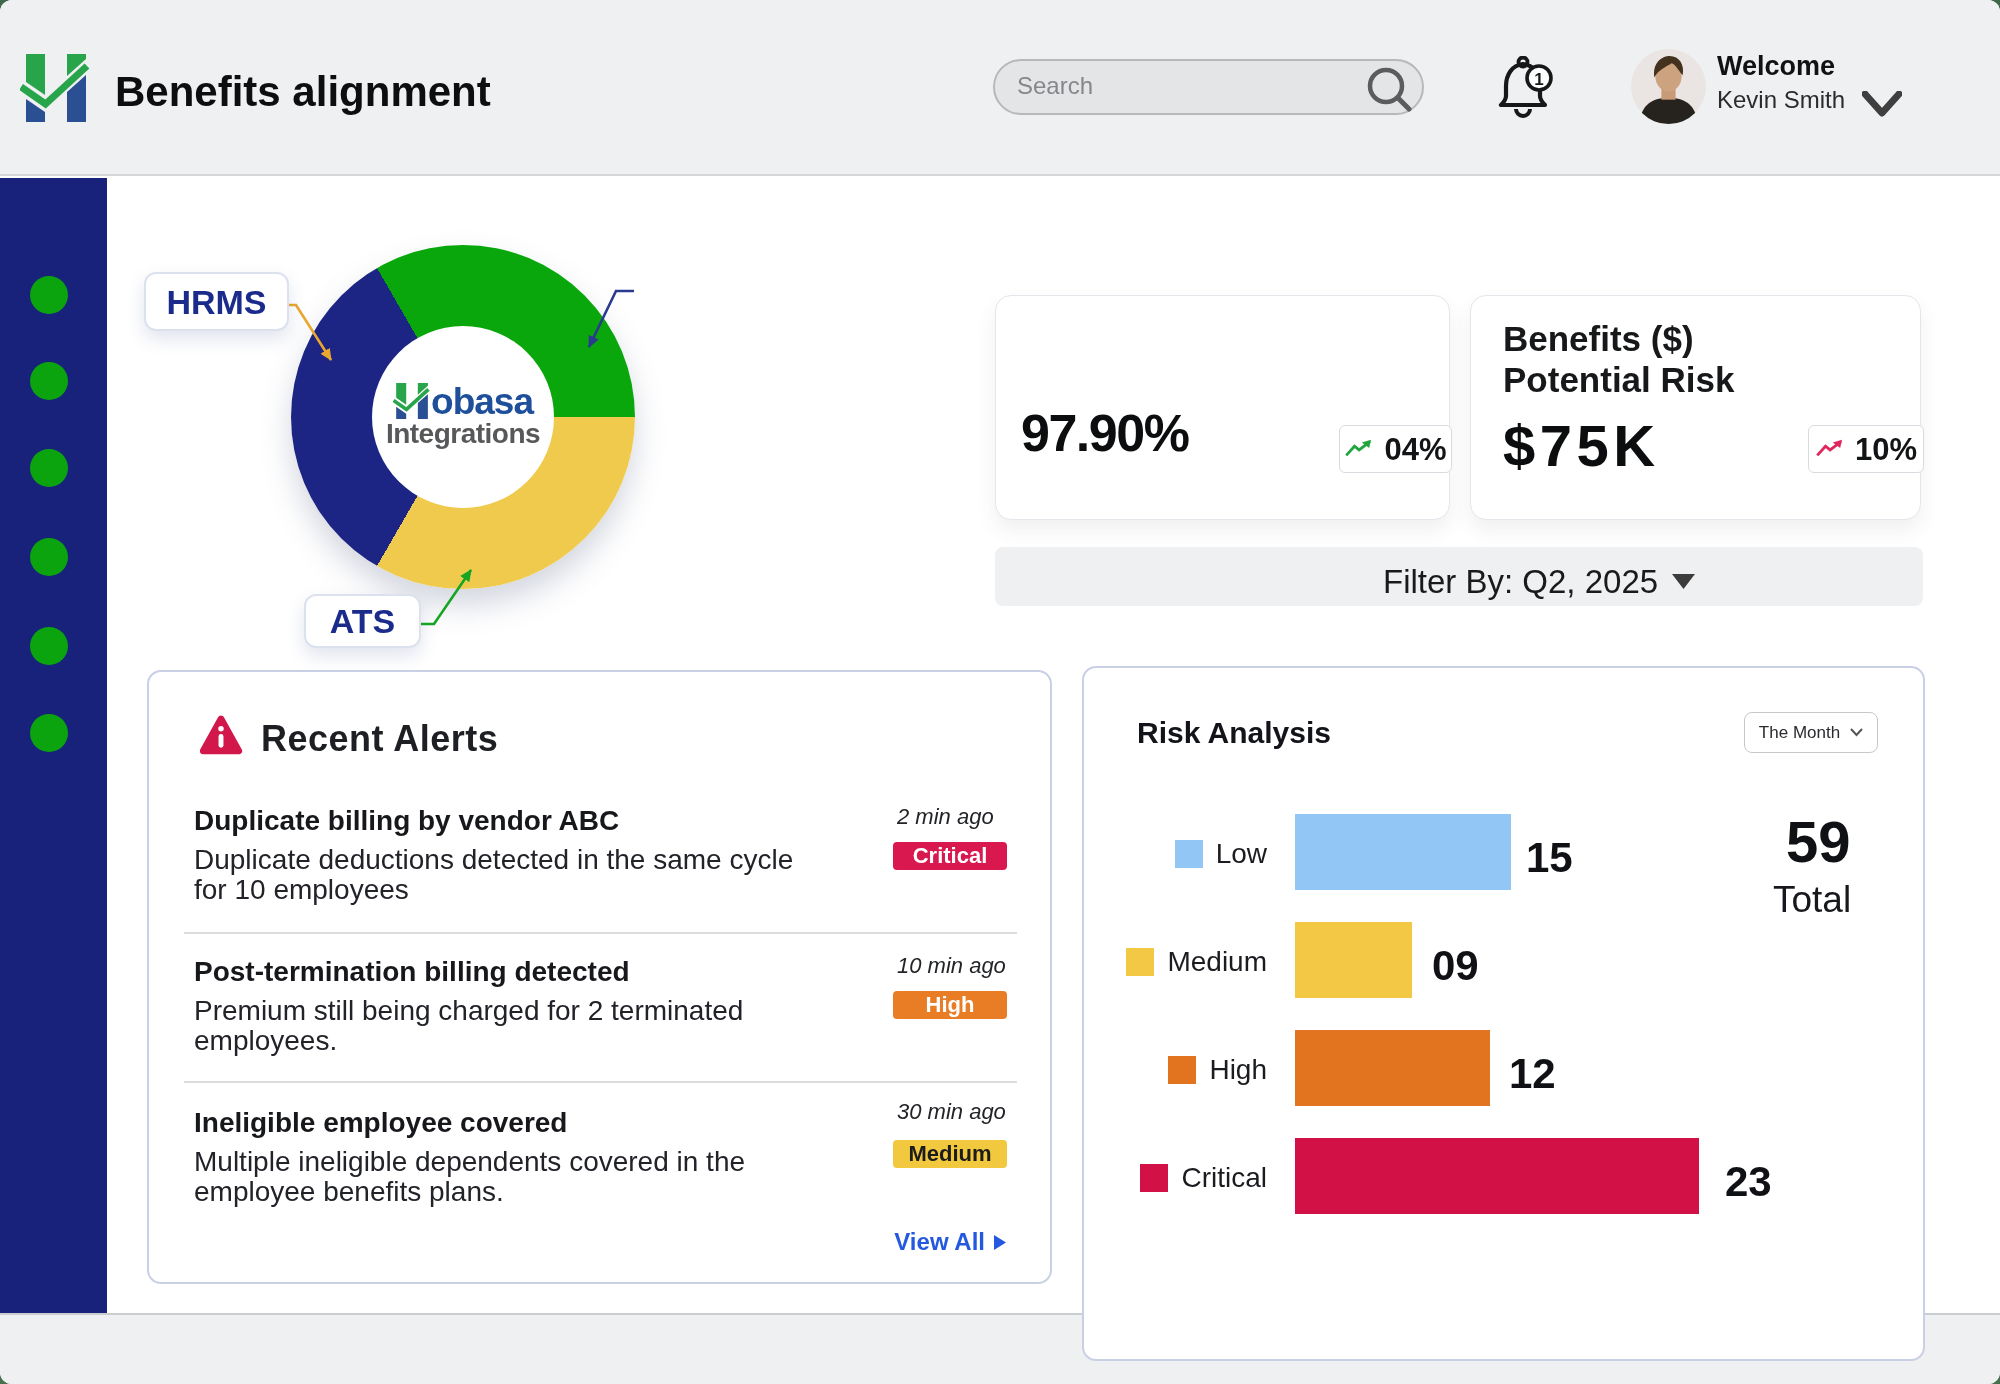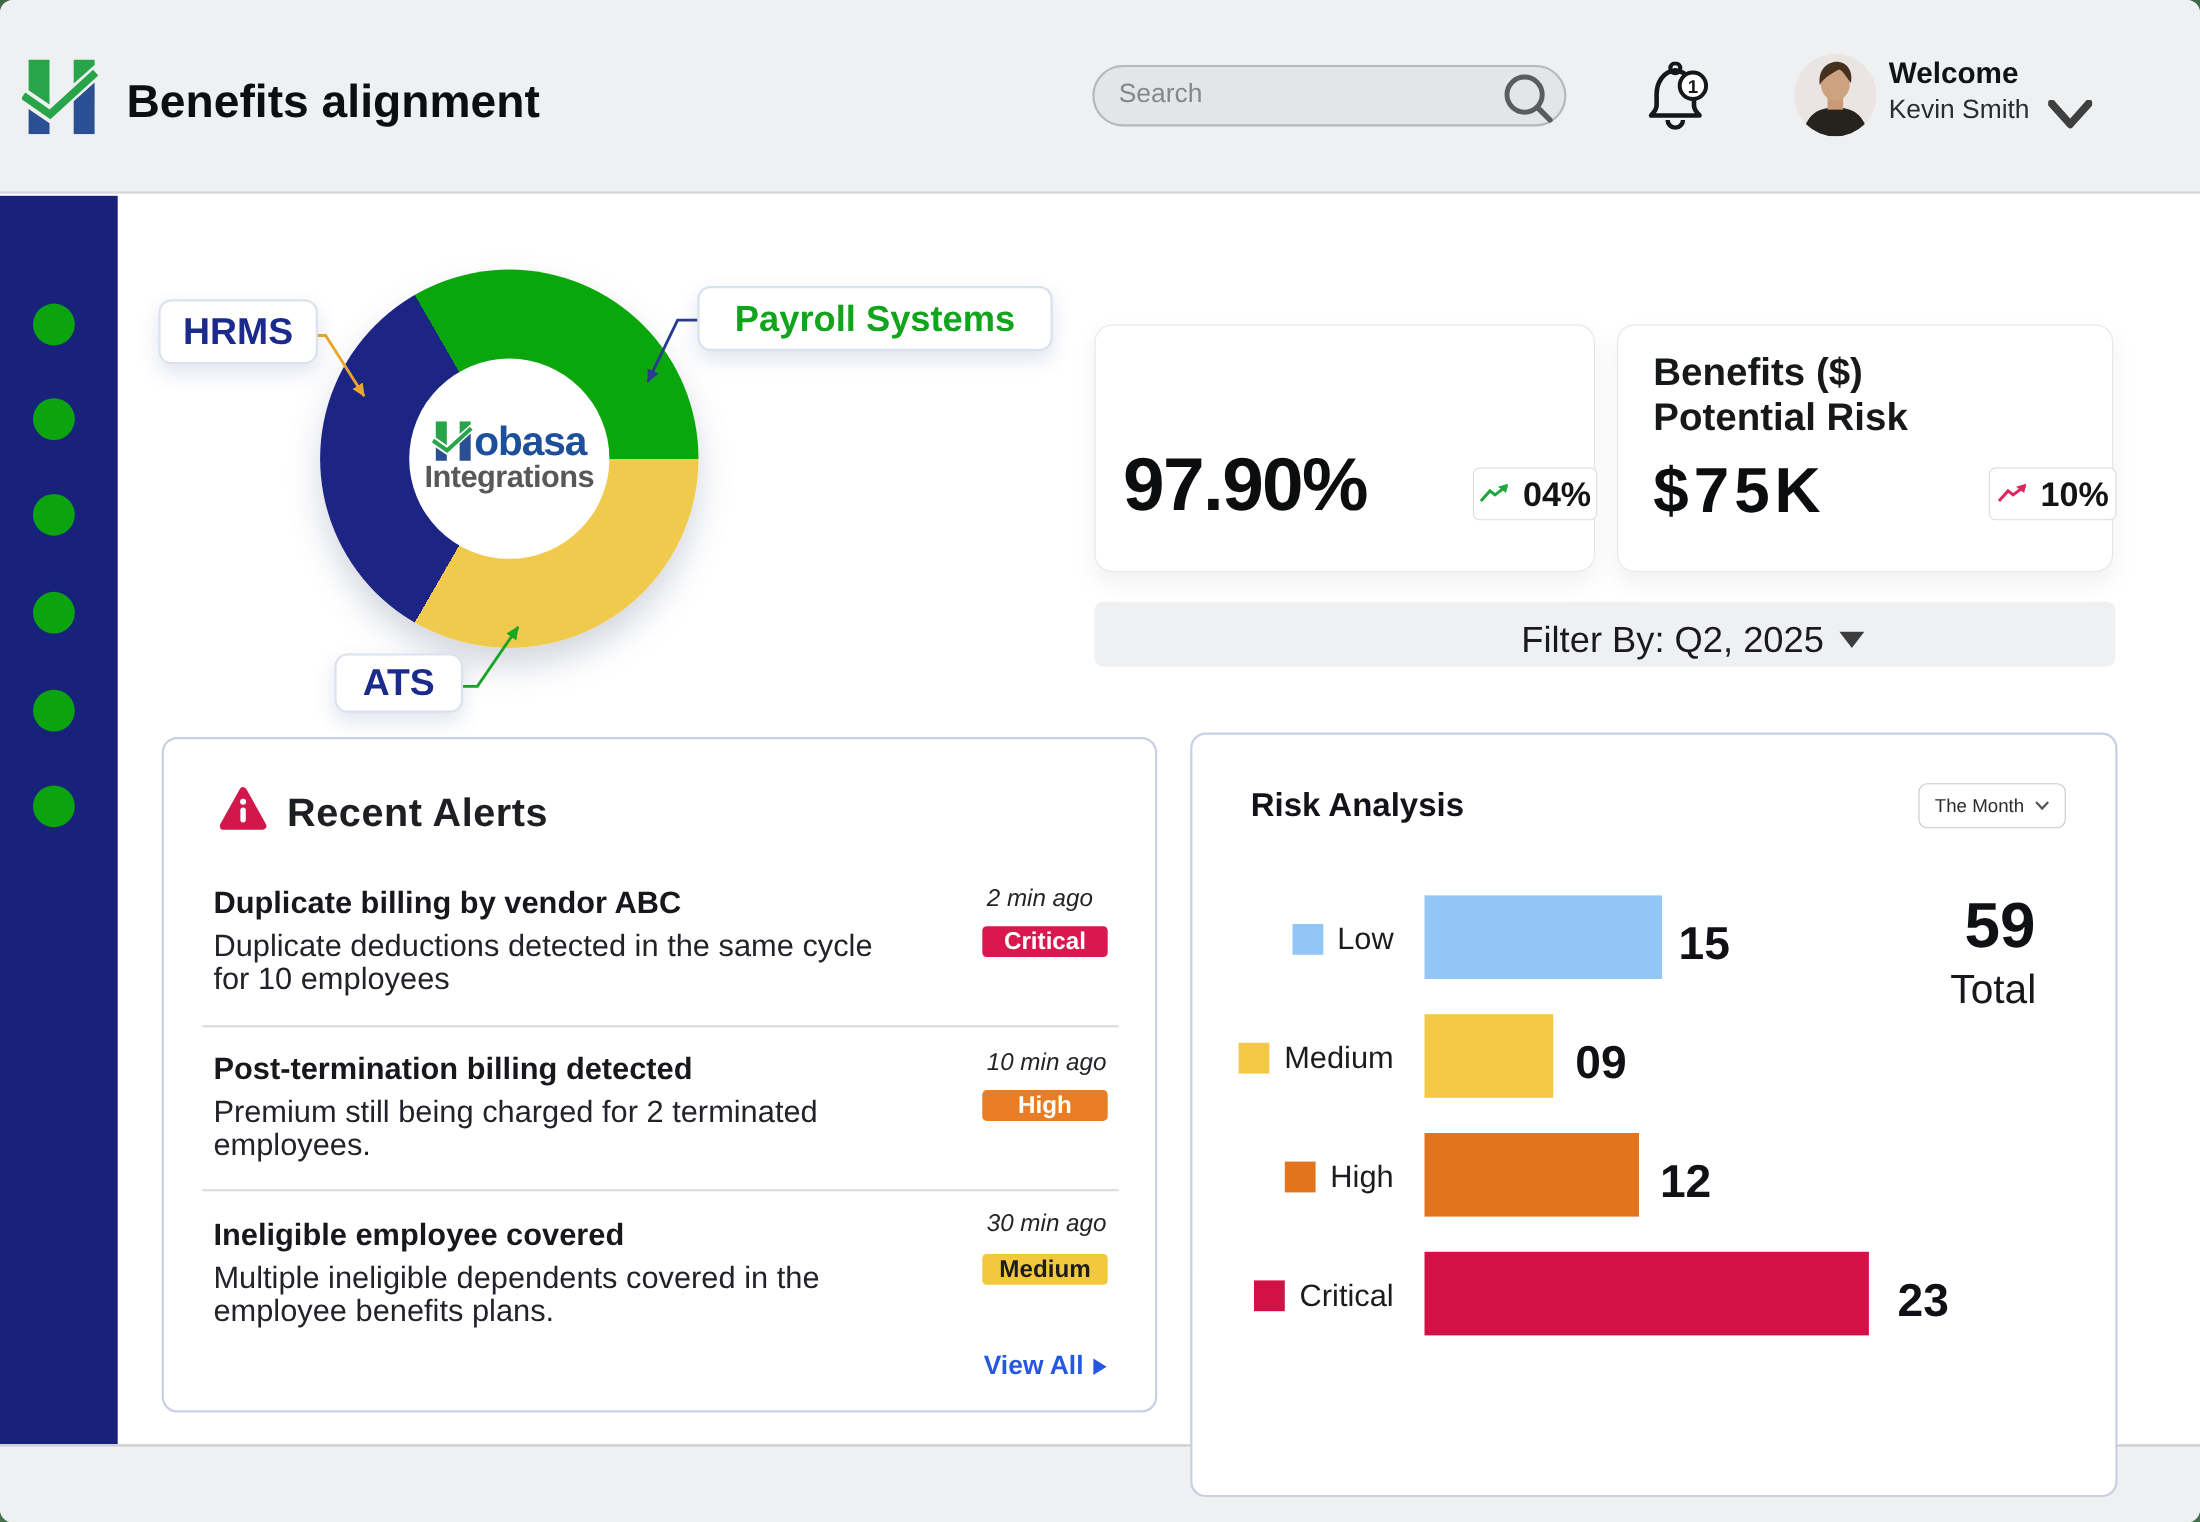--- a/index.html
+++ b/index.html
@@ -34,21 +34,21 @@
 #co-ats { left:304px; top:594px; width:117px; height:54px; font-size:34px; color:#1b2b8c; }
 #arrows { position:absolute; left:0; top:0; pointer-events:none; }
 
 .stat { position:absolute; top:295px; height:225px; background:#fff; border:1px solid #e4e6eb; border-radius:16px; box-shadow:0 10px 20px rgba(60,60,80,0.08); }
 #stat1 { left:995px; width:455px; }
 #stat2 { left:1470px; width:451px; }
 .stat .t { position:absolute; top:14px; font-size:35px; font-weight:700; color:#17181a; line-height:41px; }
 #stat1 .t { left:27px; }
 #stat2 .t { left:32px; top:22px; }
 .stat .n { position:absolute; font-weight:700; color:#0c0d0e; line-height:1; }
-#stat1 .n { left:25px; top:111px; font-size:68px; letter-spacing:-1.5px; }
+#stat1 .n { left:25px; top:111px; font-size:52px; letter-spacing:-1.5px; }
 #stat2 .n { left:32px; top:121px; font-size:58px; letter-spacing:4.5px; }
 .badge { position:absolute; top:129px; height:48px; background:#fff; border:1px solid #d9dbe0; border-radius:6px; display:flex; align-items:center; justify-content:center; gap:8px; font-size:31px; font-weight:700; color:#131415; line-height:1;margin-left:24px; }
 #stat1 .badge { left:319px; width:113px; }
 #stat2 .badge { left:313px; width:116px; }
 #filterbar { position:absolute; left:995px; top:547px; width:928px; height:59px; background:#eff0f1; border-radius:8px; }
 #filterbar .inner { position:absolute; left:388px; top:5px; height:59px; display:flex; align-items:center; gap:14px; font-size:33px; color:#1a1a1c; }
 
 #alerts { position:absolute; left:147px; top:670px; width:905px; height:614px; background:#fff; border:2px solid #c9cfe4; border-radius:14px; }
 #alerts .hd { position:absolute; left:112px; top:49px; font-size:36px; font-weight:700; color:#1d1f23; line-height:1; letter-spacing:0.5px; }
 #alerts .warn { position:absolute; left:50px; top:42px; }
@@ -153,21 +153,20 @@
         </marker>
       <marker id="m-gr" orient="auto" markerUnits="userSpaceOnUse" markerWidth="15" markerHeight="14" refX="11" refY="7">
           <path d="M0,1.5 L12,7 L0,12.5 z" fill="#16a524"></path>
         </marker>
     </defs>
     <polyline points="281,305 296,305 331,360" fill="none" stroke="#eaa72e" stroke-width="2.6" marker-end="url(#m-or)"></polyline>
     <polyline points="634,291 616,291 589,347" fill="none" stroke="#2a3b8f" stroke-width="2.6" marker-end="url(#m-nv)"></polyline>
     <polyline points="416,624 434,624 471,570" fill="none" stroke="#16a524" stroke-width="2.6" marker-end="url(#m-gr)"></polyline>
   </svg>
   <div class="callout" id="co-hrms">HRMS</div>
-  <div class="callout" id="co-payroll">Payroll Systems</div>
   <div class="callout" id="co-ats">ATS</div>
 
   <div class="stat" id="stat1">
     <div class="n">97.90%</div>
     <div class="badge">
       <svg width="32" height="22" viewBox="0 0 34 24">
           <polyline points="2,19 11,9 16,13 28,4" fill="none" stroke="#21a63d" stroke-width="3"></polyline>
           <polygon points="29,2 19,5 27,11" fill="#21a63d"></polygon>
         </svg>
       <span>04%</span>

